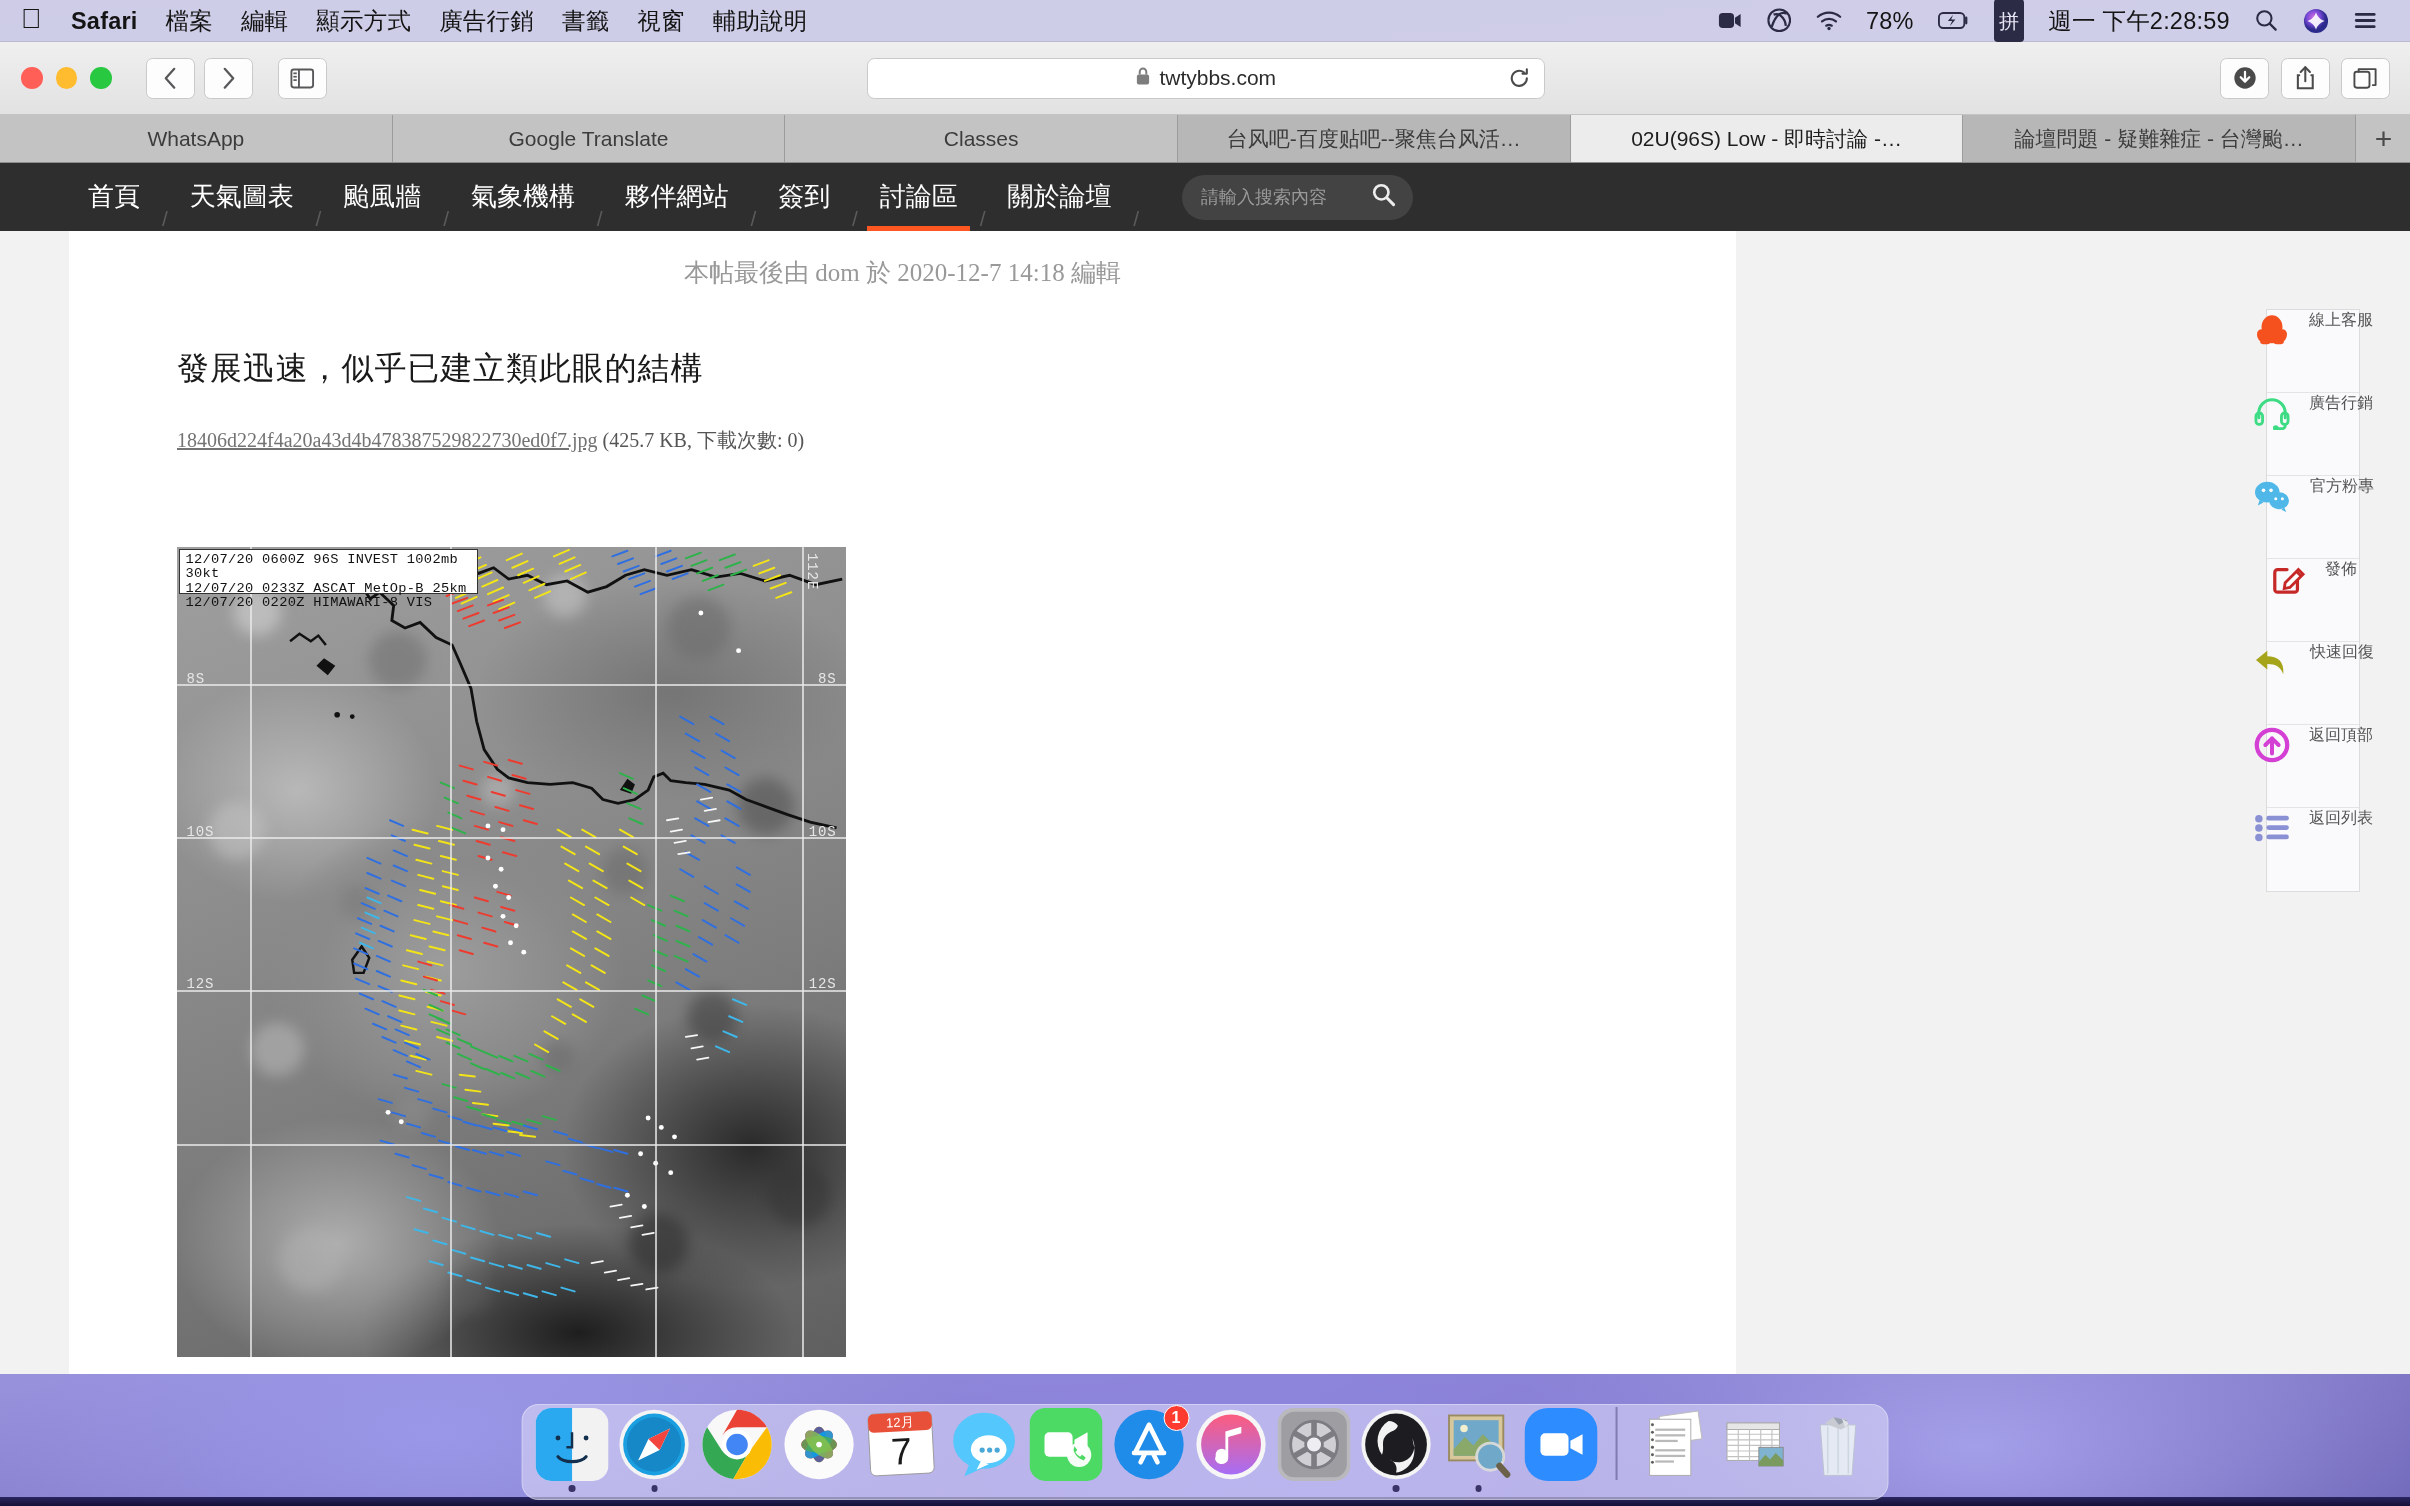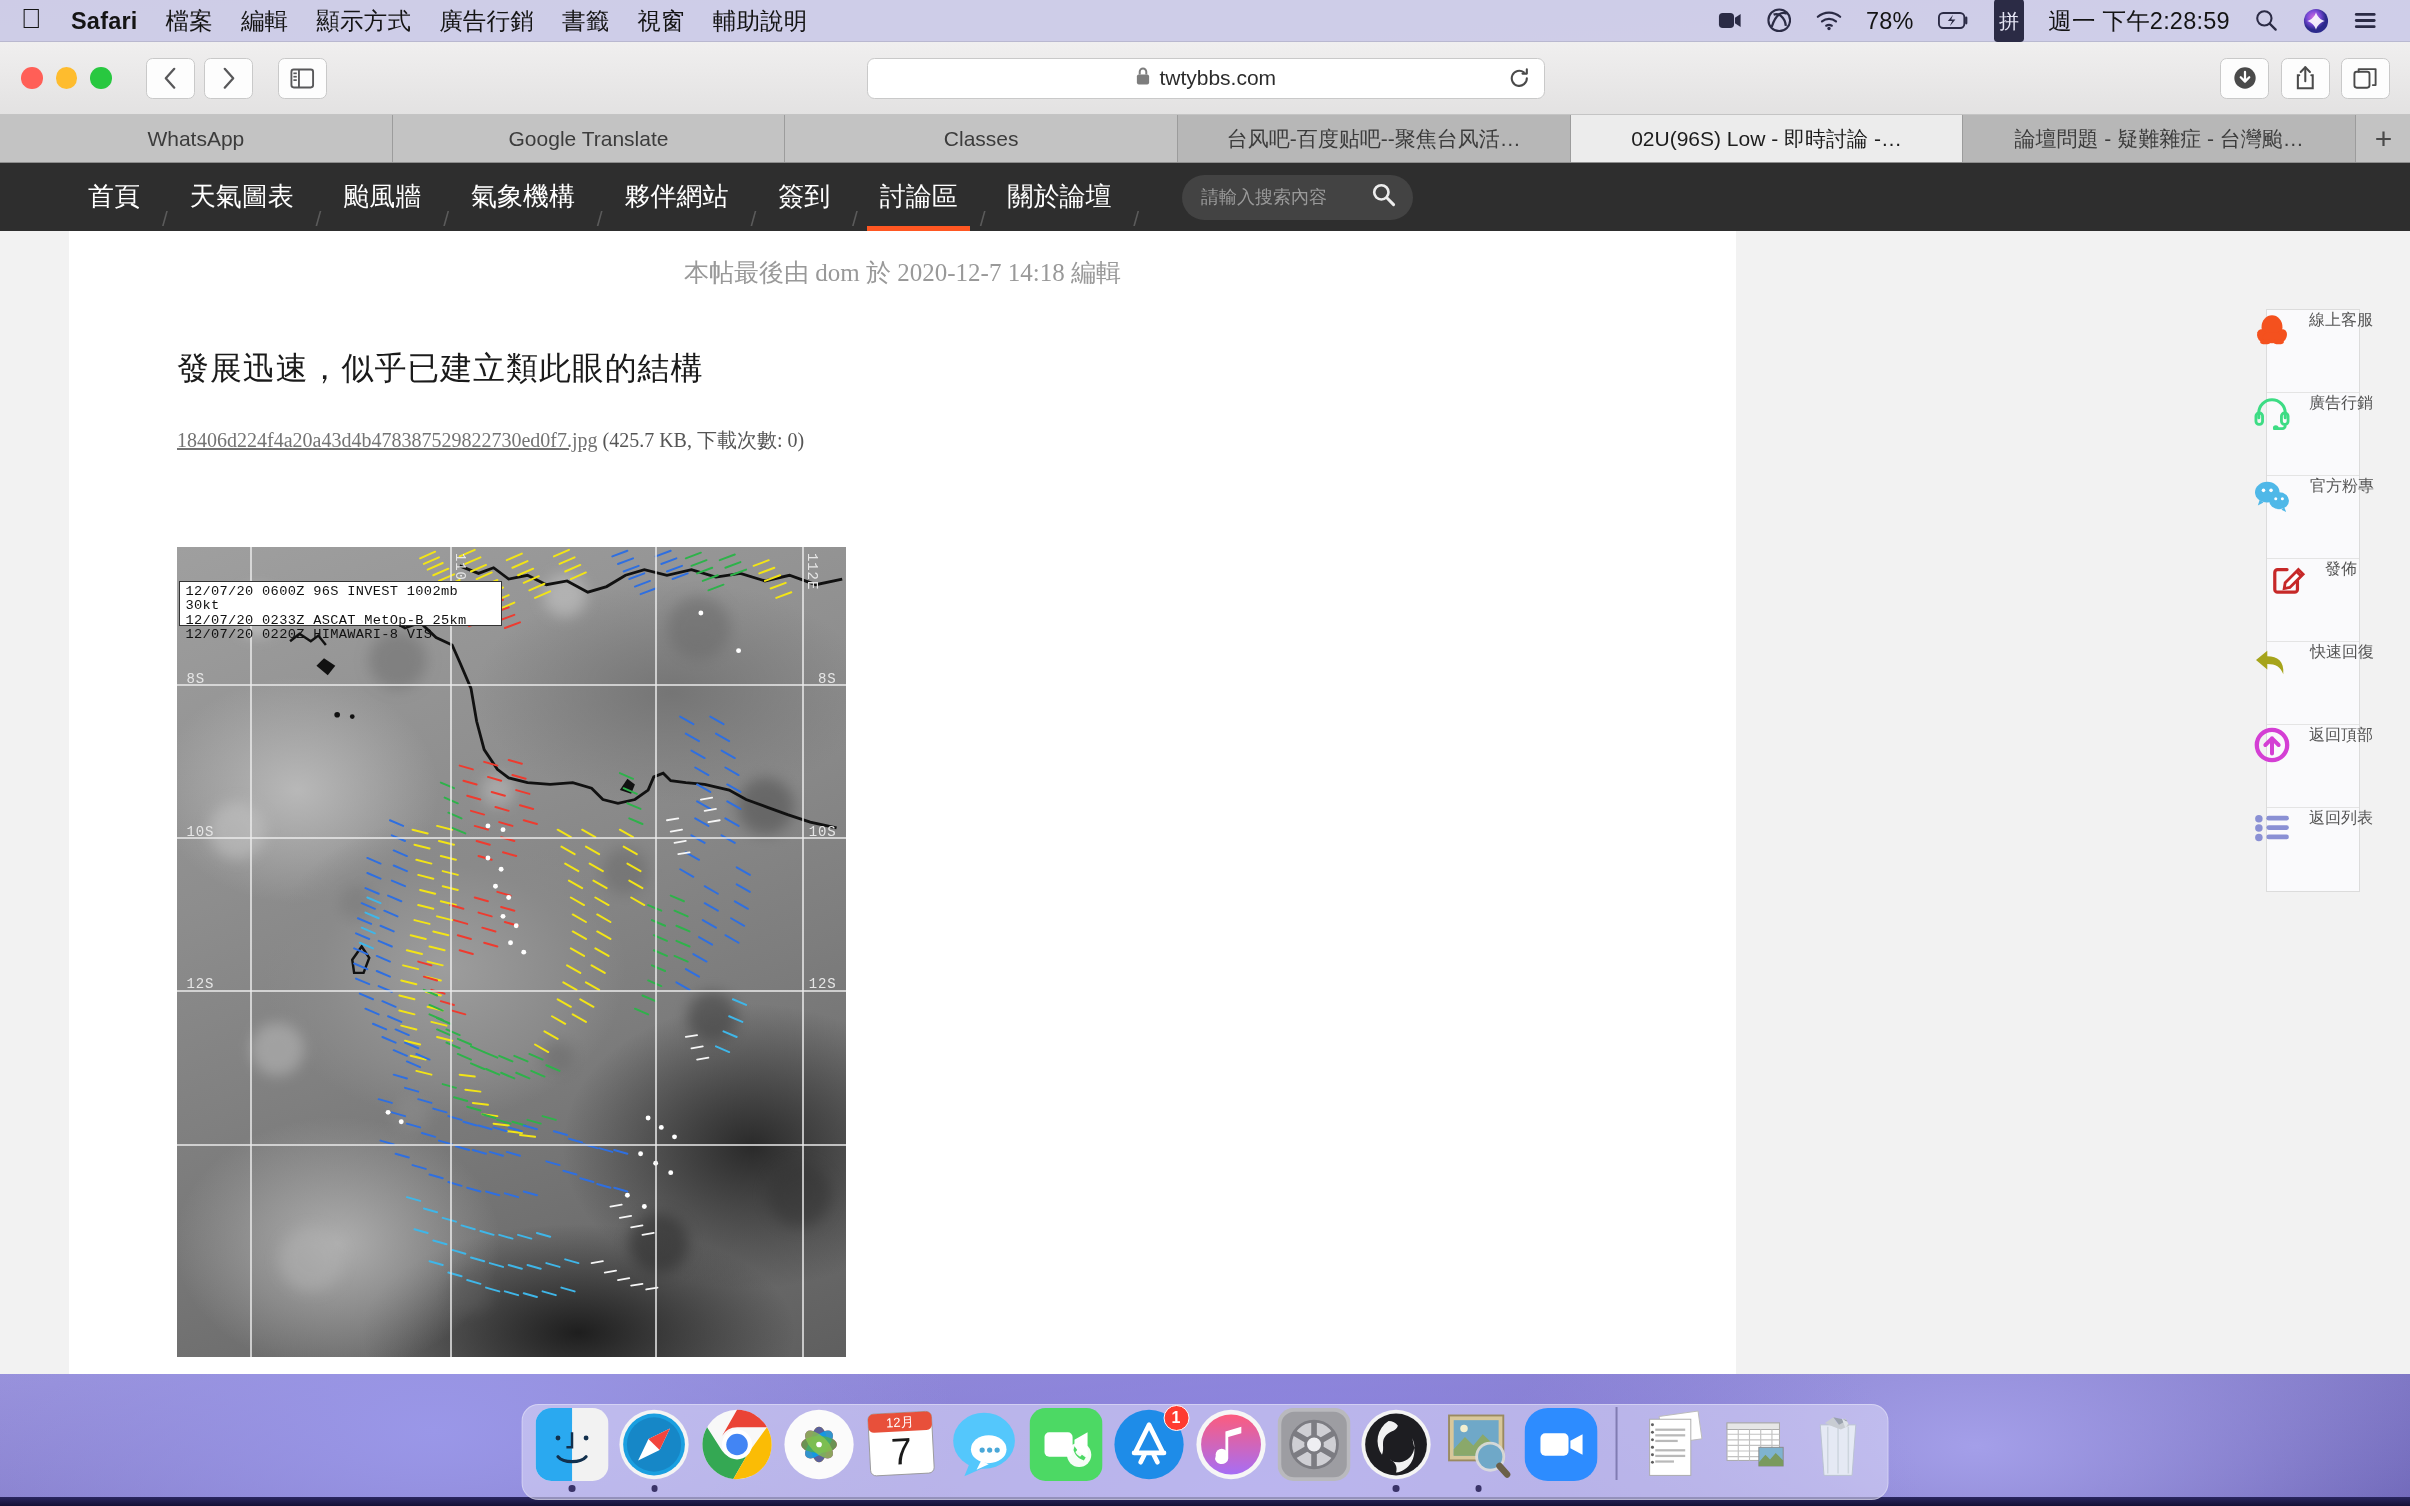--- a/index.html
+++ b/index.html
@@ -166,26 +166,25 @@
   }
   #sat .grid-v, #sat .grid-h{ position:absolute; background:rgba(235,235,235,.75); }
   #sat .grid-v{ width:1.9px; top:0; bottom:0; }
   #sat .grid-h{ height:1.9px; left:0; right:0; }
   #sat .glab{
     position:absolute; color:#e6e6e6; font-size:14px;
     font-family:"Liberation Mono","DejaVu Sans Mono",monospace; letter-spacing:0.9px;
   }
   #sat .glab.vert{ writing-mode:vertical-rl; }
   #satbox{
-    position:absolute; left:1.9px; top:1.9px; width:323px; height:45px;
+    position:absolute; left:1.9px; top:1.9px; width:299px; height:45px;
     background:#fff; border:0.9px solid #333; padding:2.8px 5.6px;
     font-family:"Liberation Mono","DejaVu Sans Mono",monospace;
     font-size:13.7px; line-height:14.6px; color:#111; letter-spacing:0.3px;
     z-index:6;
-    margin-top:32px;
   }
   #sat svg{ position:absolute; inset:0; }
 
   
   #sidewidget{
     position:absolute; right:51px; top:146px; width:94px;
     background:#fafafc; border:0.9px solid #dcdcdc; z-index:20;
   }
   .sw-item{
     height:83px; border-bottom:0.9px solid #e4e4e4;

